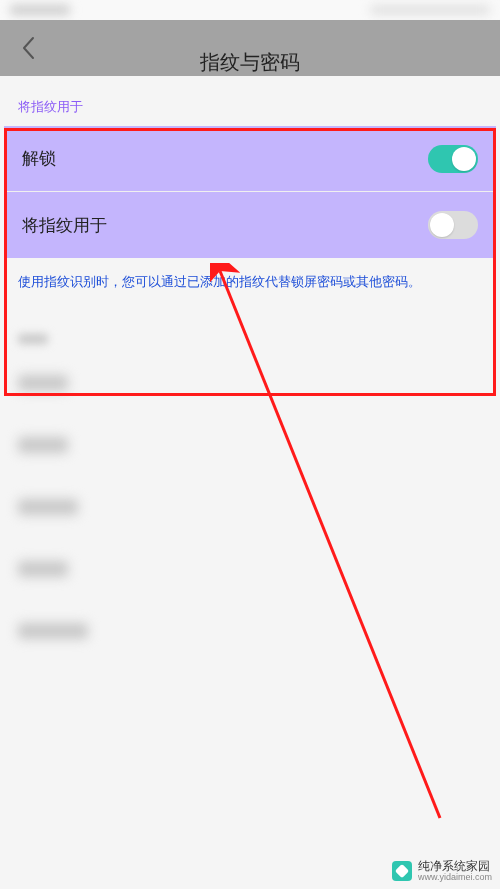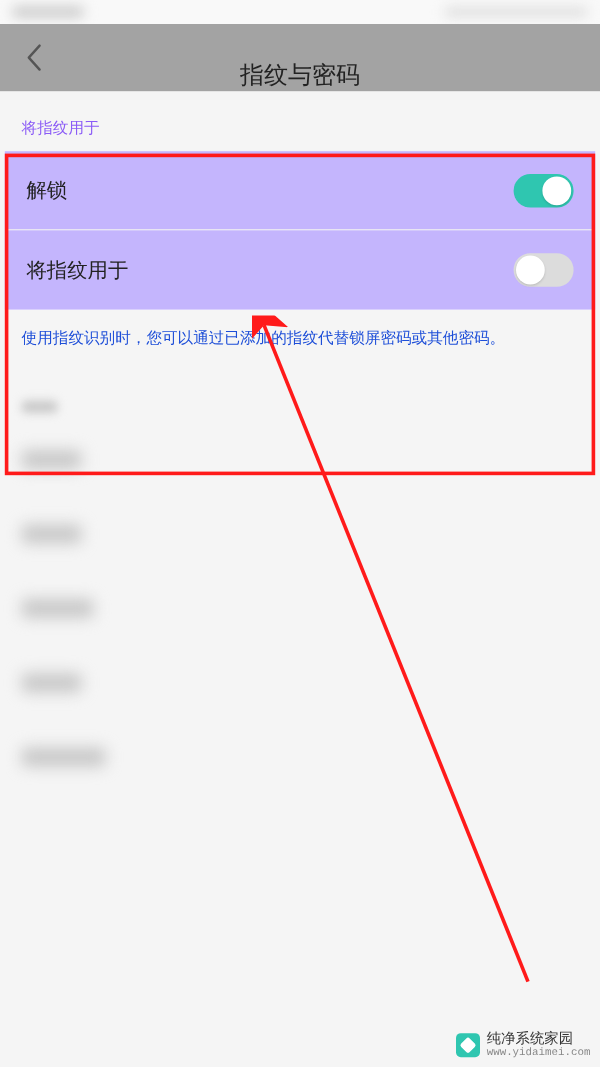--- a/index.html
+++ b/index.html
@@ -160,21 +160,21 @@
       position: relative;
     }
     .watermark-logo::before {
       content: "";
       position: absolute;
       width: 10px; height: 10px;
       background: #fff;
       border-radius: 2px;
       transform: rotate(45deg);
     }
-    .watermark-text { display: flex; flex-direction: column; line-height: 1.1; font-family: Liberation Mono, monospace; }
+    .watermark-text { display: flex; flex-direction: column; line-height: 1.1; }
     .watermark-url { font-size: 9px; color: #888; text-align: right; }
     .blob1 { filter: blur(5px); width:120px; height:8px; background:#ddd; border-radius:4px;}
     .blob2 { filter: blur(5px); width:60px; height:10px; background:#ccc; border-radius:4px;}
   </style>
 </head>
 <body>
 
 <div class="status-bar">
   <div class="status-left">
       <div class="blob2"></div>

